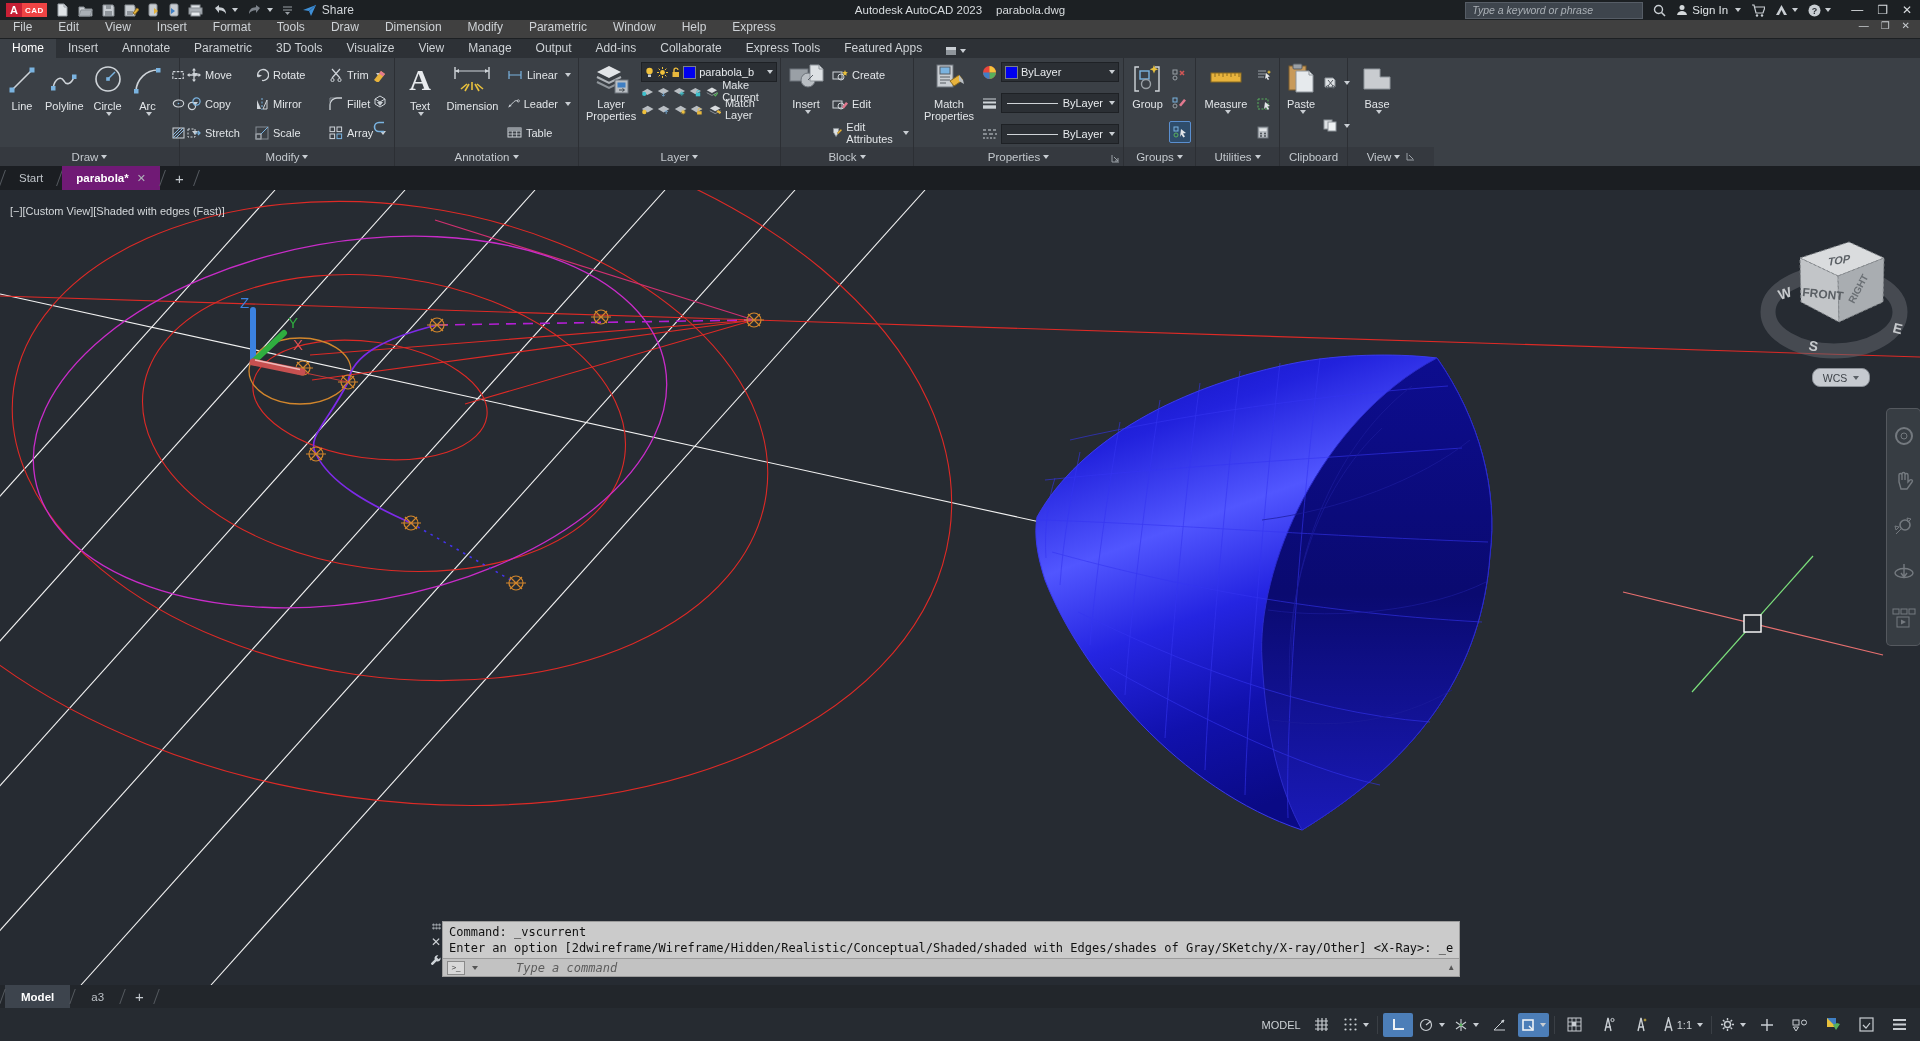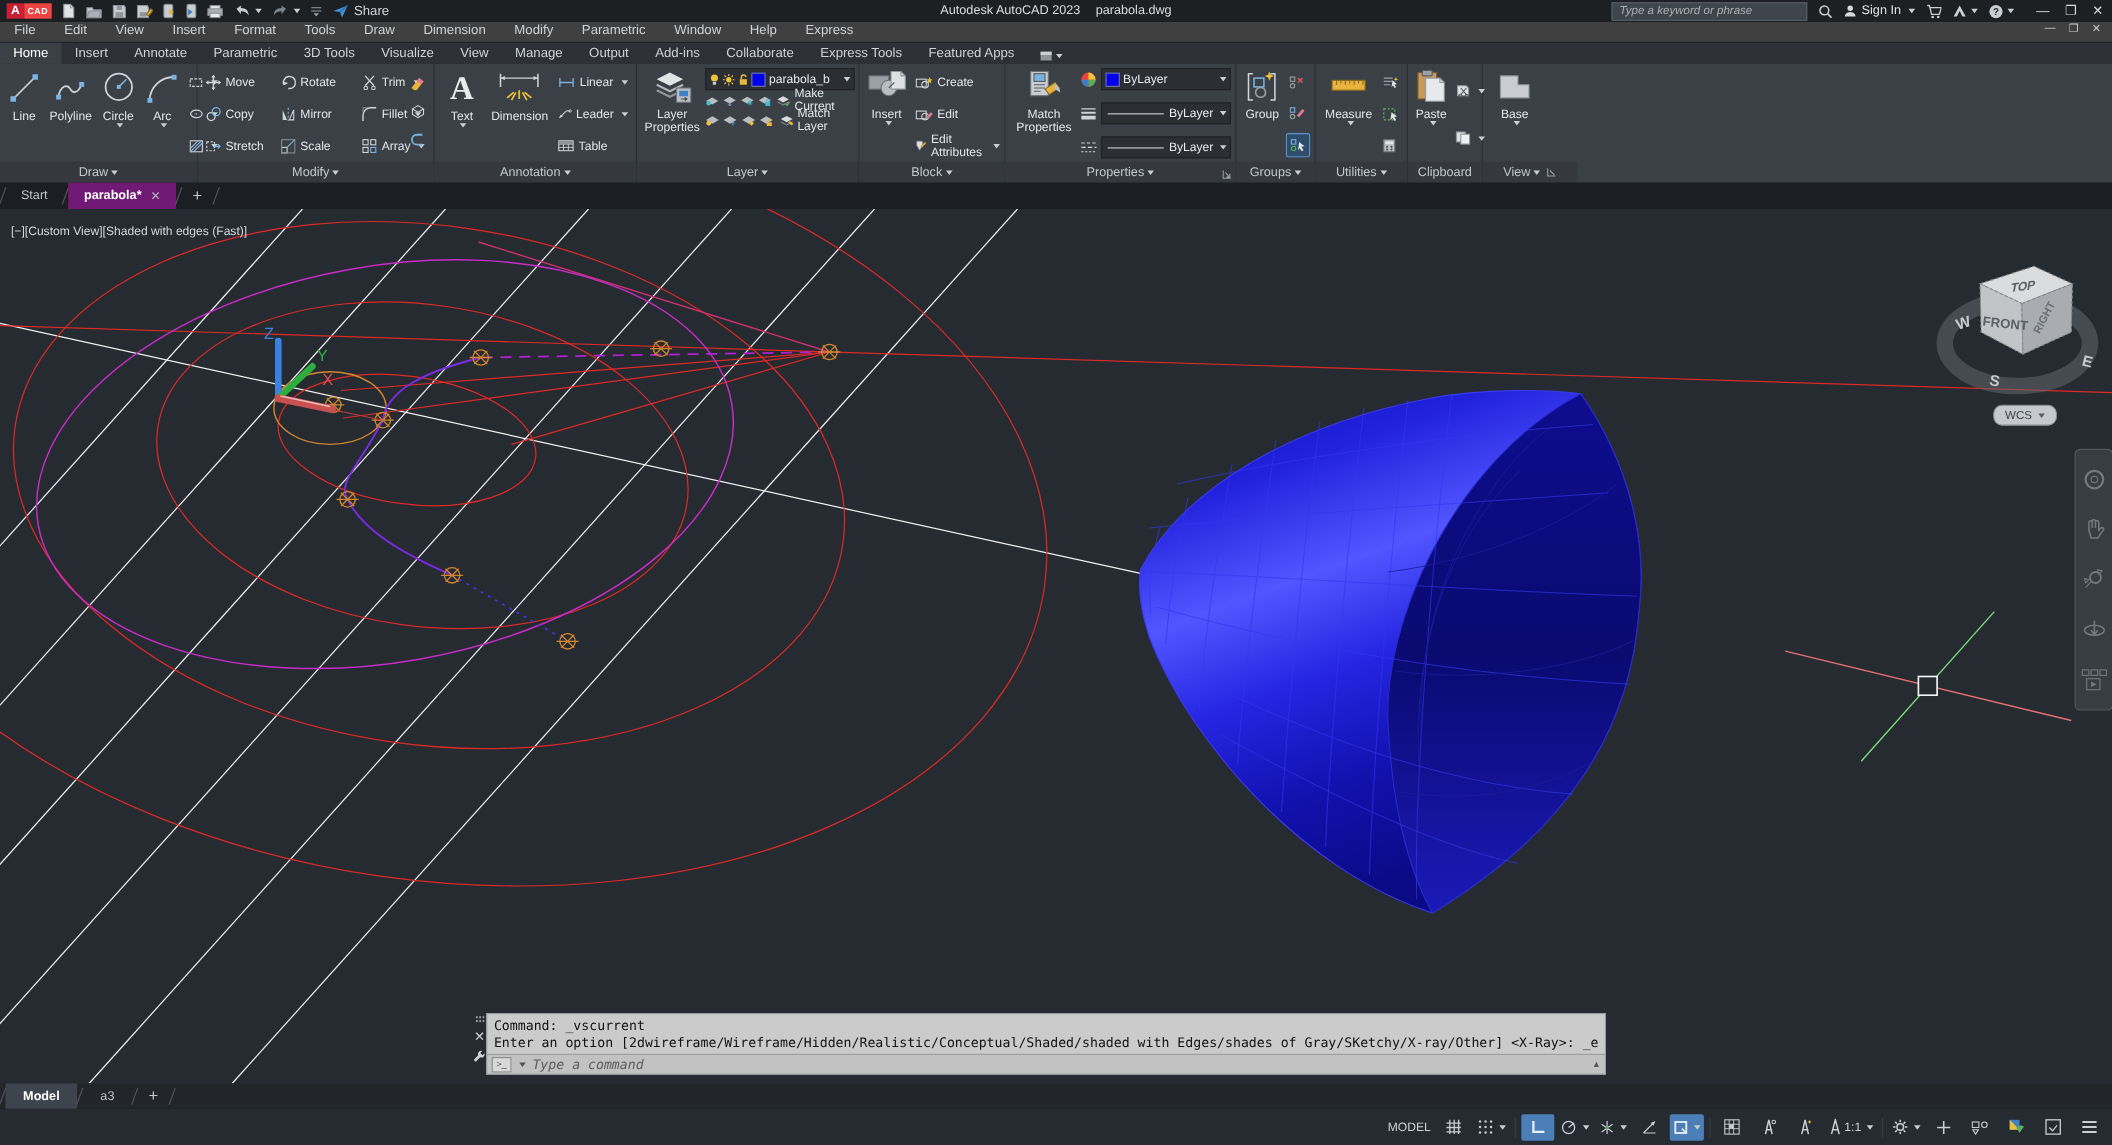--- a/index.html
+++ b/index.html
@@ -75,21 +75,21 @@
 
   
   #cmd{left:430px;top:921px;width:1030px;height:58px;display:flex;}
   .cmdgrip{width:15px;display:flex;flex-direction:column;align-items:center;gap:7px;padding-top:2px;}
   .cmdgrip .dots{width:9px;height:7px;background-image:radial-gradient(#9aa0a6 1px,transparent 1.2px);background-size:3px 3.5px;}
   .cmdgrip .x{color:#cfd3d7;font-size:12px;line-height:10px;cursor:pointer;}
   .cmdmain{flex:1;display:flex;flex-direction:column;}
   .cmdhist{background:#cbcbcb;border:1px solid #9b9b9b;padding:2px 6px;font-family:"DejaVu Sans Mono",monospace;font-size:12px;color:#111;line-height:16px;white-space:nowrap;overflow:hidden;}
   .cmdinput{background:#c2c2c2;border:1px solid #9b9b9b;border-top:none;height:17px;display:flex;align-items:center;padding:0 4px;gap:4px;}
   .cmdinput .kbicon{width:16px;height:12px;background:#d8d8d8;border:1px solid #8a8a8a;font-size:8px;color:#333;display:flex;align-items:center;justify-content:center;}
-  .cmdinput input{flex:1;background:transparent;border:none;outline:none;font-family:"DejaVu Sans Mono",monospace;font-size:12px;color:#222;}
+  .cmdinput input{flex:1;background:transparent;border:none;outline:none;font-family:"DejaVu Sans Mono",monospace;font-size:12px;color:#222;margin-left:32px;}
   .cmdinput input::placeholder{color:#5c5c5c;font-style:italic;}
   .cmdinput .up{font-size:8px;color:#555;}
   .cmdinput .caret{border-top-color:#555;}
 
   
   #layouttabs{left:0;top:985px;width:1920px;height:23px;background:#22262b;display:flex;align-items:stretch;border-bottom:1px solid #16181b;}
   .ltab{display:flex;align-items:center;padding:0 16px;font-size:11.5px;color:#bcc1c6;cursor:pointer;}
   .ltab.active{background:#3d444d;color:#fff;font-weight:bold;}
   .lplus{display:flex;align-items:center;padding:0 10px;font-size:15px;color:#c5cacf;cursor:pointer;}
 

